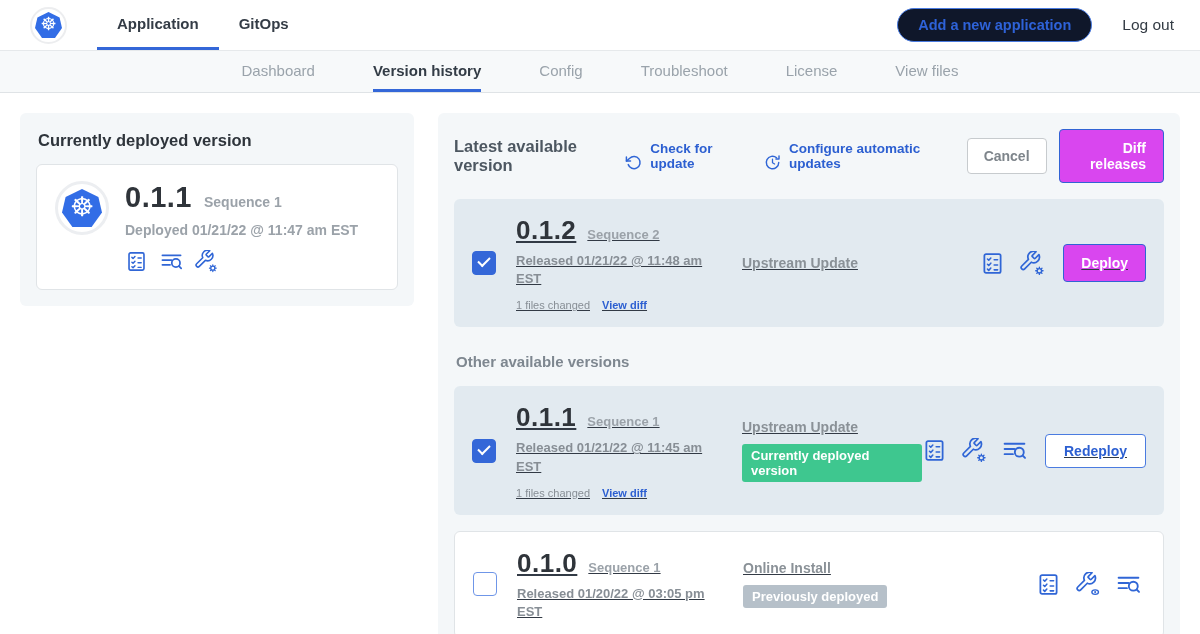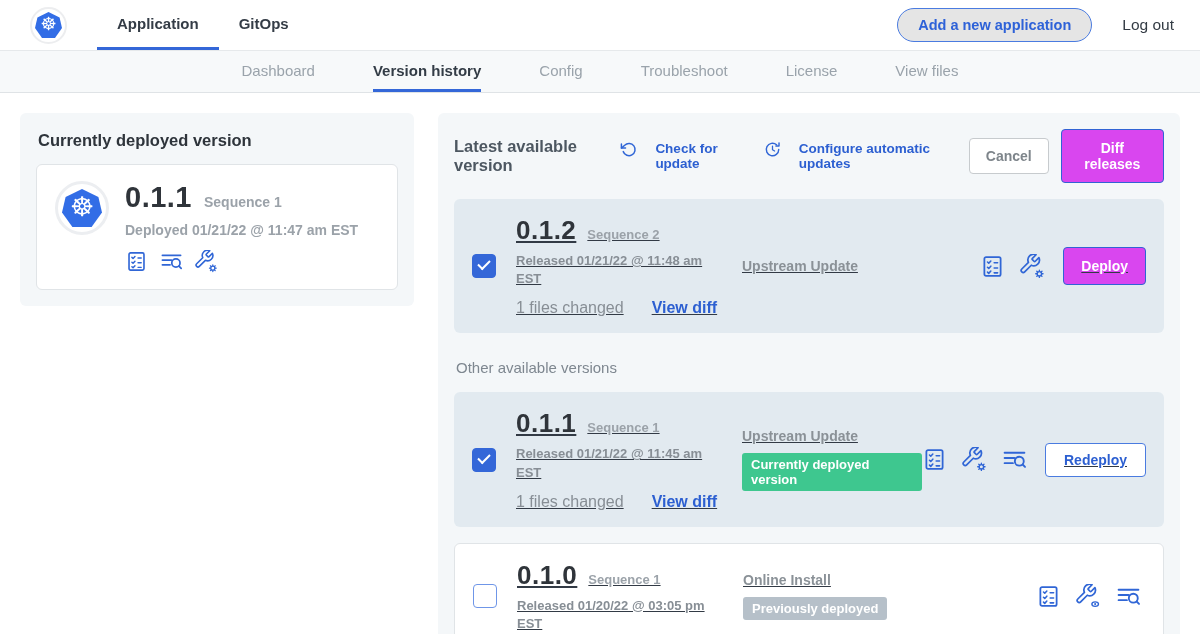--- a/index.html
+++ b/index.html
@@ -15,21 +15,21 @@
   .logo-ring { width:37px; height:37px; border-radius:50%; background:#fff; border:2px solid #ecedef;
     display:flex; align-items:center; justify-content:center; flex:none; }
   .k8s-hept { width:27px; height:26px; background:#326de6; display:flex; align-items:center; justify-content:center;
     clip-path:polygon(50% 0%, 91% 21%, 100% 62%, 74% 100%, 26% 100%, 0% 62%, 9% 21%); }
   .k8s-hept span { color:#fff; font-size:18px; line-height:1; transform:translateY(-1px); }
   .top-tabs { display:flex; height:50px; margin-left:30px; }
   .top-tab { height:50px; display:flex; align-items:center; padding:0 20px; font-size:15px; font-weight:700;
     color:#343c46; cursor:pointer; border-bottom:3px solid transparent; }
   .top-tab.active { border-bottom-color:#3467d8; }
   .tb-spacer { flex:1; }
-  .add-btn { background:#e5e5e5; border:1.5px solid #4a7be0; color:#2e62d8; border-radius:17px;
+  .add-btn { background:#0f172a; border:1.5px solid #4a7be0; color:#2e62d8; border-radius:17px;
     padding:8px 20px; font-size:14.5px; font-weight:700; cursor:pointer; font-family:inherit; }
   .logout { margin-left:30px; font-size:15.5px; color:#333b44; cursor:pointer; }
   
   .subnav { height:43px; background:#f7f9fa; border-top:1px solid #e6e9eb; border-bottom:1px solid #dfe3e6;
     display:flex; justify-content:center; gap:58px; }
   .sub-tab { display:flex; align-items:center; font-size:15px; color:#9aa3ab; cursor:pointer;
     border-bottom:3px solid transparent; padding-top:1px; }
   .sub-tab.active { color:#333c46; font-weight:700; border-bottom-color:#3467d8; }
   
   .main { display:flex; gap:24px; padding:20px; align-items:flex-start; }
@@ -47,51 +47,51 @@
   .dv-seq { font-size:14px; font-weight:600; color:#9ba2a9; }
   .dv-deployed { font-size:14px; font-weight:600; color:#9ba2a9; margin-top:8px; }
   .icon-row { display:flex; gap:12px; margin-top:12px; align-items:center; }
   .icon { width:23px; height:23px; color:#3066d6; cursor:pointer; flex:none; }
   .icon-lg { width:25px; height:25px; }
   .icon-sm { width:17px; height:17px; }
   
   .right-panel { flex:1; }
   .rp-header { display:flex; align-items:center; }
   .rp-title { font-size:16.5px; font-weight:700; color:#4d5761; margin-right:16px; }
-  .rp-link { display:flex; align-items:flex-start; gap:18px; color:#2c5fd1; font-size:13.5px; font-weight:700;
+  .rp-link { display:flex; align-items:flex-end; gap:8px; color:#2c5fd1; font-size:13.5px; font-weight:700;
     cursor:pointer; margin-right:26px; }
   .rp-spacer { flex:1; }
-  .btn { border-radius:4px; font-size:14px; font-weight:700; padding:9px 16px; cursor:pointer; font-family:inherit; }
+  .btn { border-radius:4px; font-size:14px; font-weight:700; padding:9px 16px; cursor:pointer; font-family:inherit;text-align:right; }
   .btn-cancel { background:#fff; border:1px solid #c7cbce; color:#7e858b; margin-right:12px; }
   .btn-primary { background:#d946ef; border:1px solid #3163d4; color:#fff; padding:10px 17px; }
   .btn-outline { background:#fff; border:1px solid #4a7be0; color:#2c5fd1; padding:8px 18px; }
   .version-row { display:flex; align-items:center; background:#e2eaf0; border-radius:6px;
     padding:16px 18px; margin-top:16px; min-height:118px;text-decoration:underline; }
   .row-white { background:#fff; border:1px solid #e0e4e7; min-height:92px; }
   .chk { width:24px; height:24px; border-radius:4px; position:relative; cursor:pointer; flex:none; }
   .chk[data-checked="true"] { background:#3467d8; border:1.5px solid #3467d8; }
   .chk[data-checked="true"]::after { content:""; position:absolute; left:5px; top:5px; width:10px; height:5px;
     border-left:2.5px solid #fff; border-bottom:2.5px solid #fff; transform:rotate(-45deg); }
   .chk[data-checked="false"] { background:#fff; border:1.5px solid #6f96e8; }
   .ver-block { width:218px; margin-left:20px; flex:none; }
   .vb-top { display:flex; align-items:baseline; gap:11px; }
   .vb-version { font-size:26px; font-weight:700; color:#2f343a; letter-spacing:.5px; }
   .vb-seq { font-size:13px; font-weight:600; color:#9ba2a9; }
   .vb-released { font-size:13px; font-weight:700; color:#878e95; margin-top:6px; line-height:1.4; width:200px; }
-  .vb-files { display:flex; gap:28px; margin-top:11px; font-size:16px; color:#878e95; }
+  .vb-files { display:flex; gap:12px; margin-top:11px; font-size:11px; color:#878e95; }
   .vb-viewdiff { color:#2c5fd1; font-weight:700; cursor:pointer; }
   .src-block { flex:1; padding-left:8px; align-self:center; }
   .src-label { font-size:14px; font-weight:700; color:#8a9197; }
   .badge { display:inline-block; margin-top:9px; padding:4px 9px; border-radius:3px; color:#fff;
     font-size:13px; font-weight:700; }
   .badge-green { background:#3ec78f; }
   .badge-gray { background:#b6c0c9; }
   .row-icons { display:flex; gap:15px; align-items:center; margin-right:18px; }
   .row-icons.no-btn { margin-right:4px; }
-  .other-title { font-size:15px; font-weight:400; color:#7e8790; margin:26px 0 0 2px; }
+  .other-title { font-size:15px; font-weight:700; color:#7e8790; margin:26px 0 0 2px; }
   svg { display:block; }
 </style>
 </head>
 <body>
 
 <svg width="0" height="0" style="position:absolute">
   <defs>
     <symbol id="i-checklist" viewBox="0 0 24 24">
       <rect x="4.2" y="3" width="15.6" height="18" rx="1.6" fill="none" stroke="currentColor" stroke-width="1.7"></rect>
       <path d="M7.2 7.7l1.2 1.2 2-2.2M7.2 12.7l1.2 1.2 2-2.2M7.2 17.4l1.2 1.2 2-2.2" fill="none" stroke="currentColor" stroke-width="1.5" stroke-linecap="round" stroke-linejoin="round"></path>

